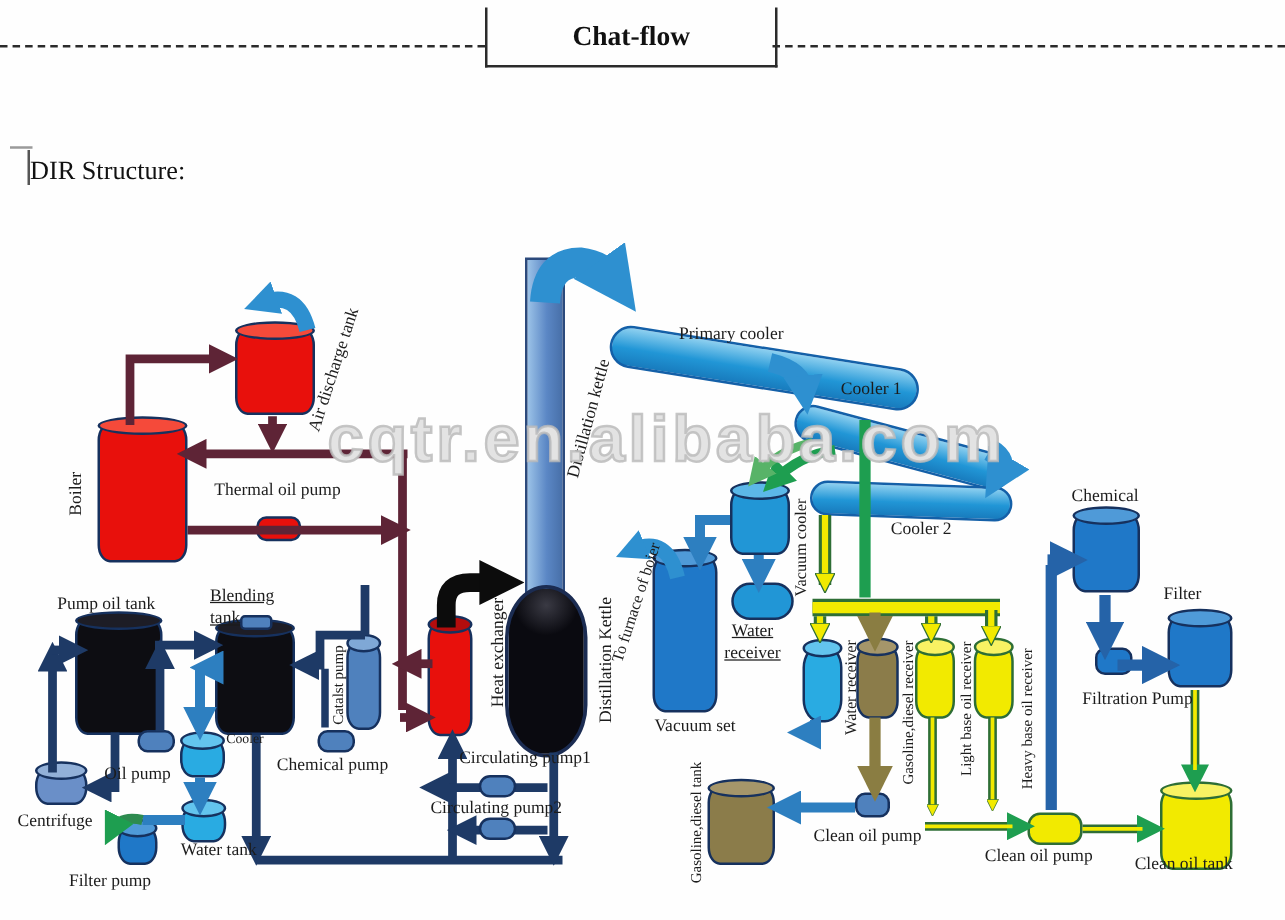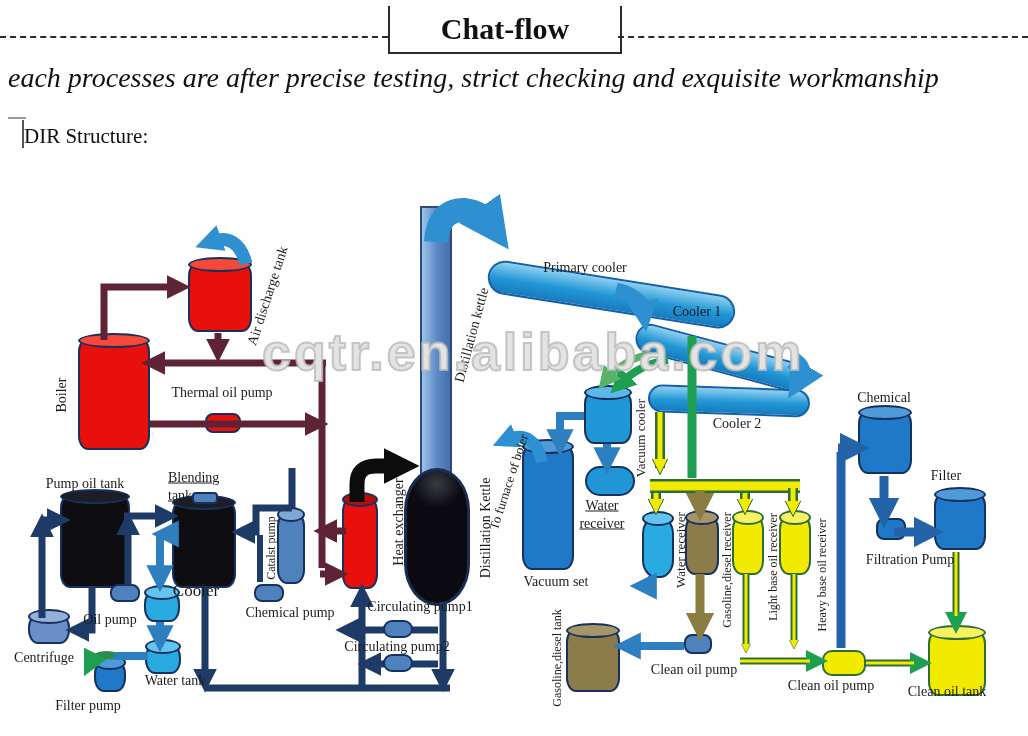--- a/index.html
+++ b/index.html
@@ -3,21 +3,21 @@
 <meta charset="utf-8">
 <style>
   html,body{margin:0;padding:0;background:#fff;}
   #stage{position:relative;width:1028px;height:736px;background:#fefefe;overflow:hidden;
          font-family:"Liberation Serif",serif;}
   
   .dash{position:absolute;top:36px;border-top:2px dashed #2b2b2b;height:0;}
   #titlebox{position:absolute;left:388px;top:6px;width:230px;height:46px;
             border-left:2px solid #2b2b2b;border-right:2px solid #2b2b2b;border-bottom:2px solid #2b2b2b;
             display:flex;align-items:center;justify-content:center;}
-  #titlebox span{font-weight:bold;font-size:30px;color:#111;}
+  #titlebox span{font-weight:bold;font-size:22px;color:#111;}
   #tagline{position:absolute;left:8px;top:62px;width:1014px;font-style:italic;font-size:28px;color:#101010;white-space:nowrap;}
   #dirhead{position:absolute;left:24px;top:124px;font-size:21px;color:#111;}
   #cursor-mark{position:absolute;left:8px;top:117px;width:18px;height:2px;background:#9a9a9a;}
   #cursor-bar{position:absolute;left:22px;top:120px;width:2px;height:28px;background:#555;}
   
   #watermark{position:absolute;left:262px;top:322px;z-index:50;font-family:"Liberation Sans",sans-serif;
              font-weight:bold;font-size:52px;letter-spacing:3px;color:rgba(255,255,255,0.42);
              -webkit-text-stroke:2px rgba(185,185,185,0.8);text-shadow:0 0 1px #cfcfcf;}
   
   #pipes{position:absolute;left:0;top:0;z-index:25;pointer-events:none;}
@@ -35,21 +35,20 @@
 </head>
 <body>
 
 <div id="stage">
 
   <div class="dash" style="left:0;width:388px;"></div>
   <div class="dash" style="left:618px;width:410px;"></div>
   <div id="titlebox">
     <span>Chat-flow</span>
   </div>
-  <div id="tagline">each processes are after precise testing, strict checking and exquisite workmanship</div>
   <div id="cursor-mark"></div>
   <div id="cursor-bar"></div>
   <div id="dirhead">DIR Structure:</div>
 
   <svg id="pipes" width="1028" height="736" viewBox="0 0 1028 736">
     <defs>
       <marker id="m-maroon" markerWidth="3.4" markerHeight="3.4" refX="1.6" refY="1.7" orient="auto">
           <path d="M0,0L3.4,1.7L0,3.4z" fill="#5e2436"></path>
         </marker>
       <marker id="m-navy" markerWidth="3.4" markerHeight="3.4" refX="1.6" refY="1.7" orient="auto">
@@ -222,22 +221,22 @@
 
   <span class="lbl" style="left:62px;top:395px;--r:-90deg;">Boiler</span>
   <span class="lbl" style="left:268px;top:296px;--r:-72deg;">Air discharge tank</span>
   <span class="lbl" style="left:222px;top:393px;">Thermal oil pump</span>
   <span class="lbl" style="left:85px;top:484px;">Pump oil tank</span>
   <span class="lbl wrap" style="left:200px;top:486px;width:64px;text-align:left;">Blending tank</span>
   <span class="lbl" style="left:110px;top:620px;">Oil pump</span>
   <span class="lbl" style="left:44px;top:658px;">Centrifuge</span>
   <span class="lbl" style="left:88px;top:706px;">Filter pump</span>
   <span class="lbl" style="left:175px;top:681px;">Water tank</span>
-  <span class="lbl" style="left:196px;top:591px;font-size:17px;">Cooler</span>
-  <span class="lbl" style="left:266px;top:613px;margin-left:24px;">Chemical pump</span>
+  <span class="lbl" style="left:196px;top:591px;font-size:11px;">Cooler</span>
+  <span class="lbl" style="left:266px;top:613px;">Chemical pump</span>
   <span class="lbl" style="left:271px;top:548px;--r:-90deg;font-size:12px;">Catalst pump</span>
   <span class="lbl" style="left:399px;top:522px;--r:-90deg;">Heat exchanger</span>
   <span class="lbl" style="left:472px;top:335px;--r:-75deg;">Distillation kettle</span>
   <span class="lbl" style="left:486px;top:528px;--r:-90deg;">Distillation Kettle</span>
   <span class="lbl" style="left:420px;top:607px;">Circulating pump1</span>
   <span class="lbl" style="left:397px;top:647px;">Circulating pump2</span>
   <span class="lbl" style="left:585px;top:268px;">Primary cooler</span>
   <span class="lbl" style="left:697px;top:312px;">Cooler 1</span>
   <span class="lbl" style="left:737px;top:424px;">Cooler 2</span>
   <span class="lbl" style="left:641px;top:438px;--r:-90deg;font-size:13px;">Vacuum cooler</span>

